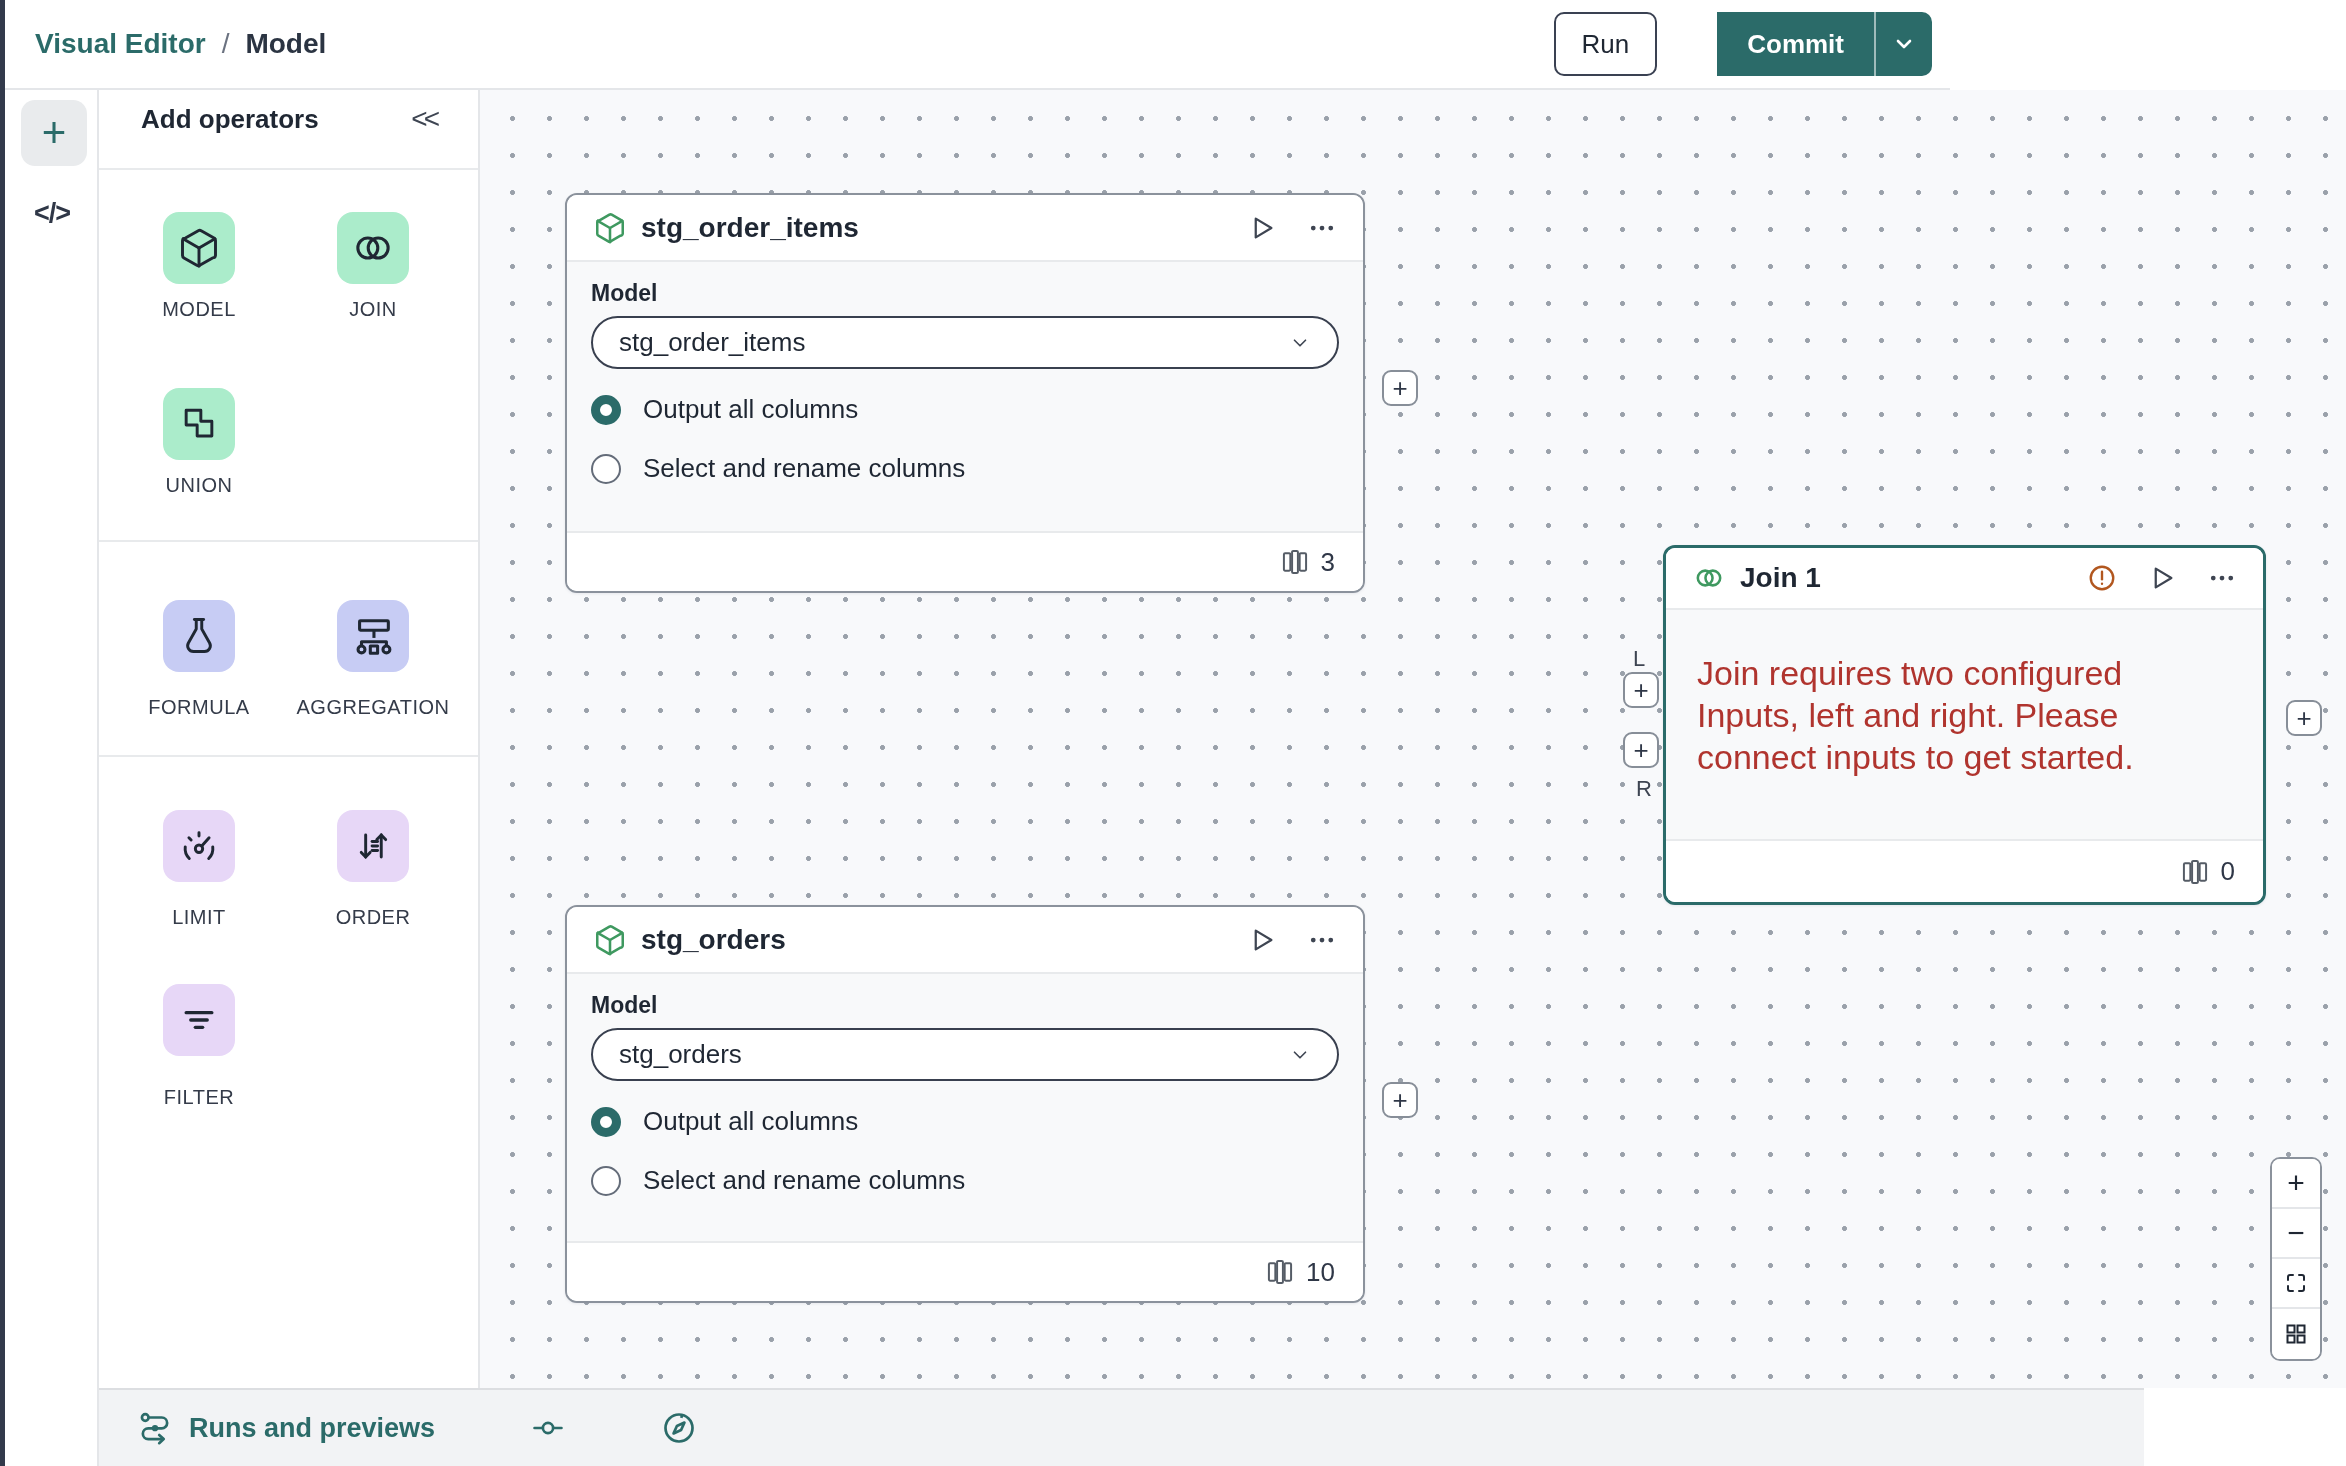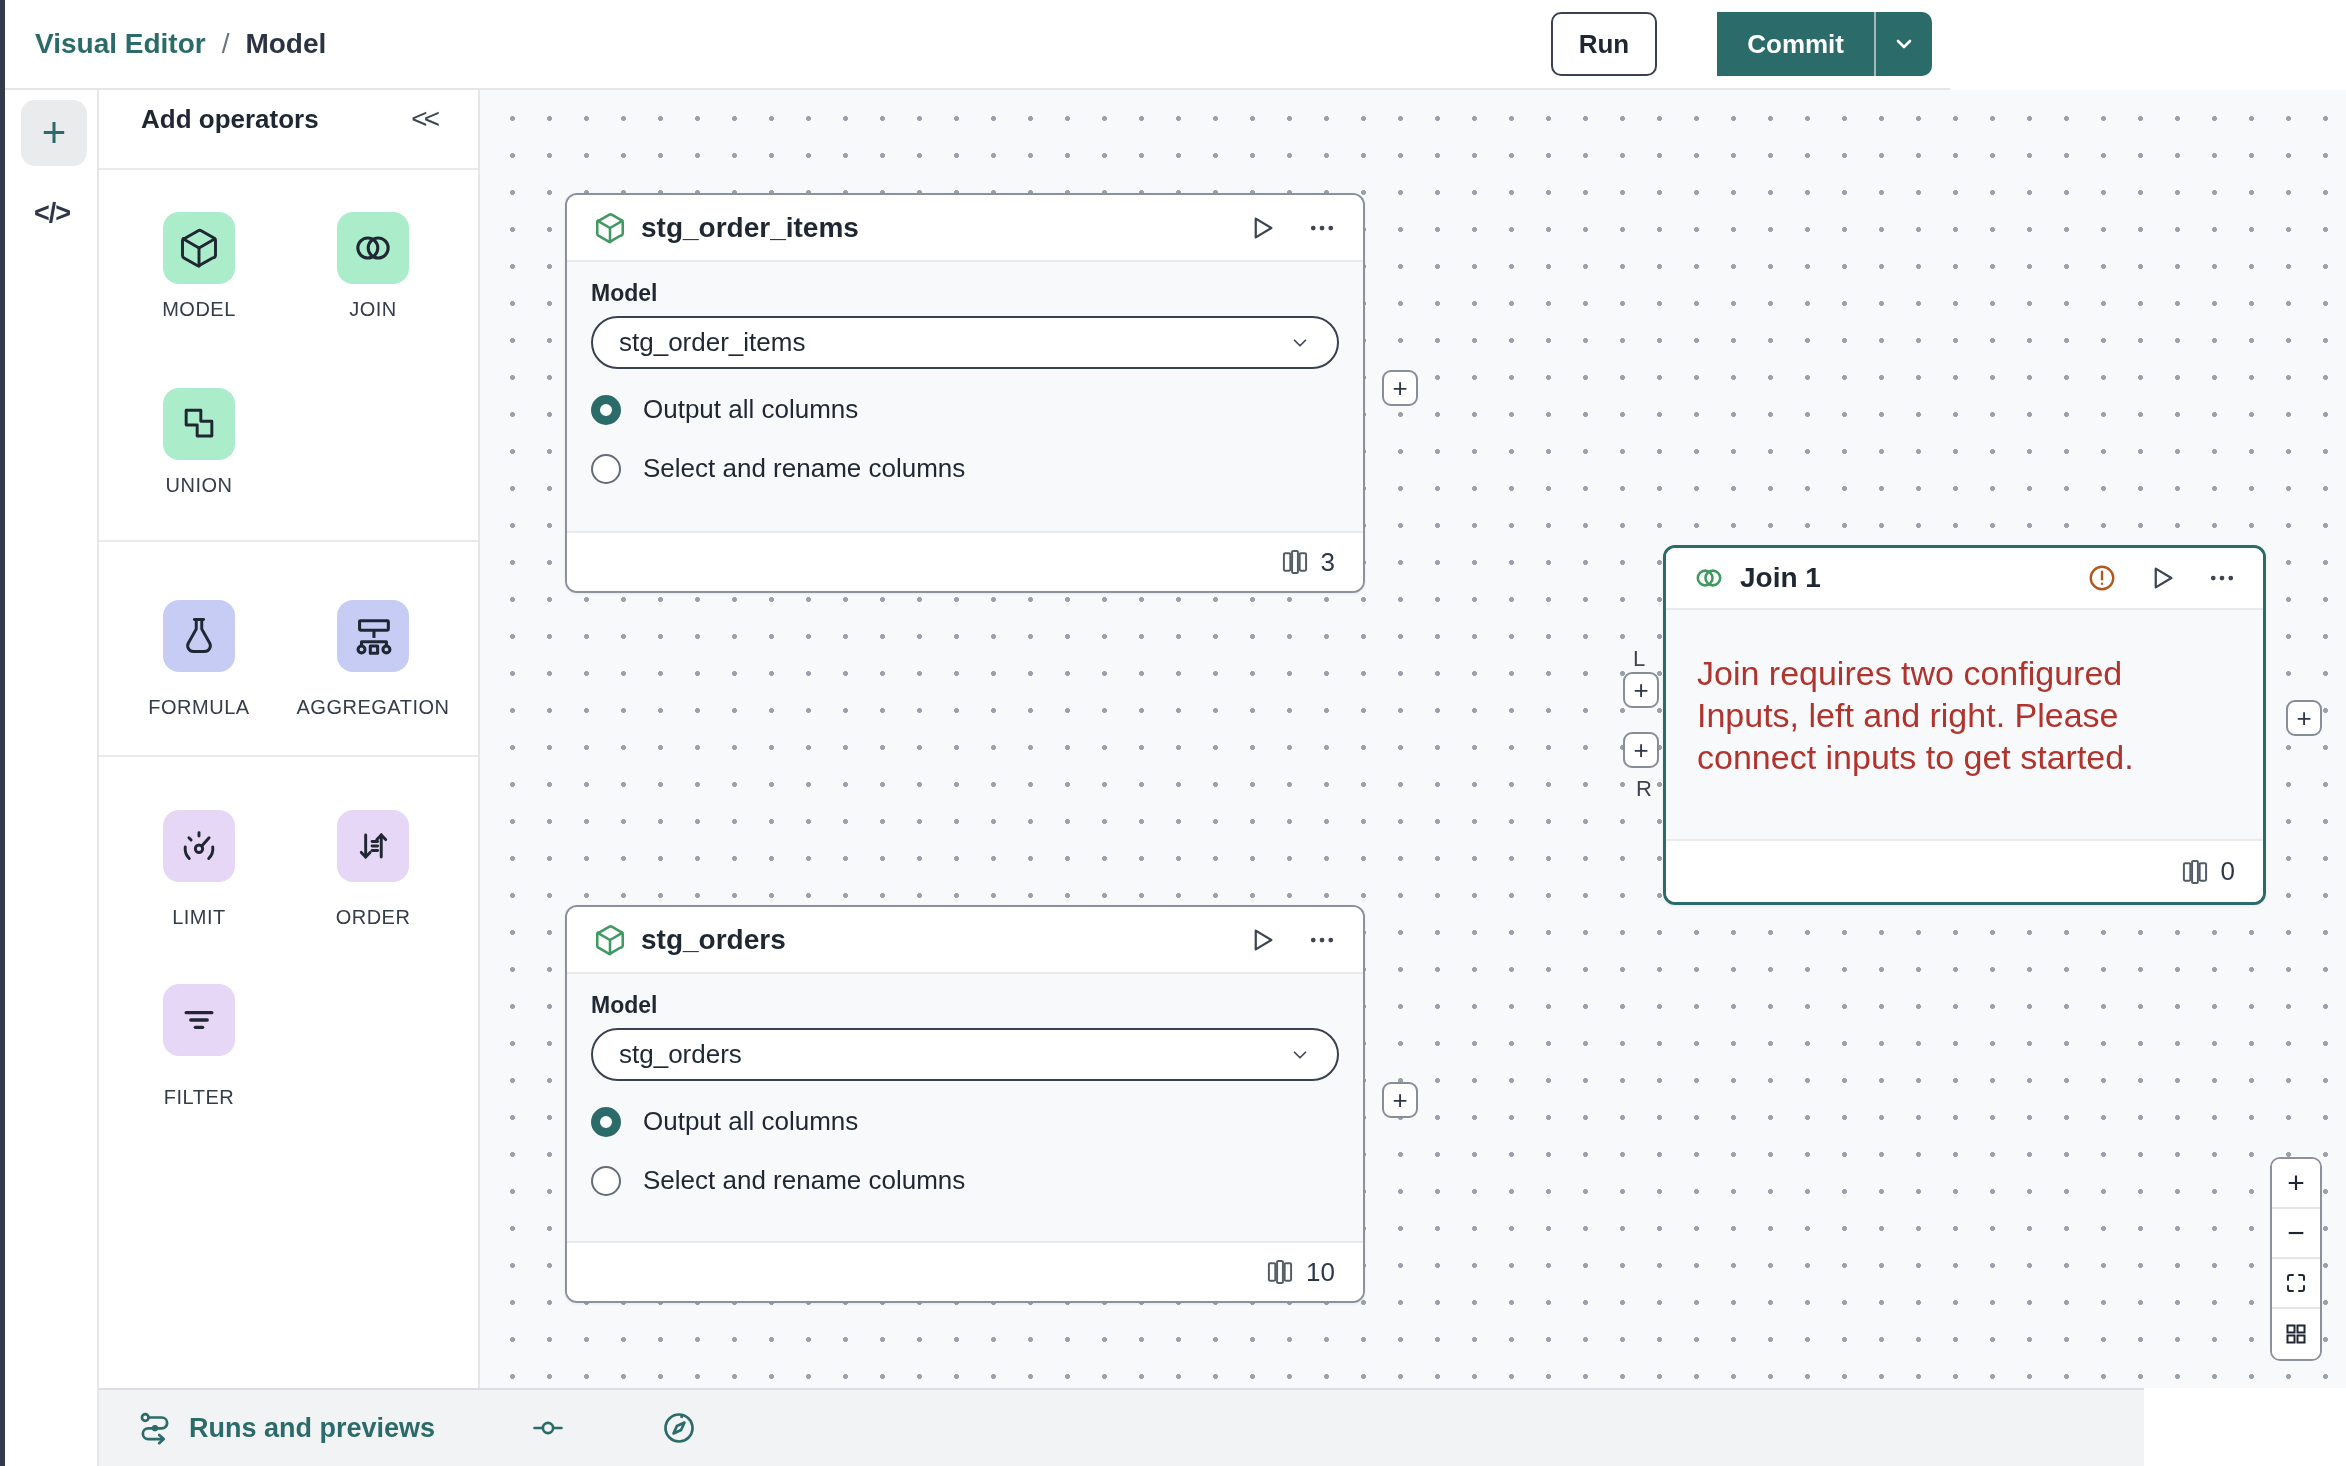--- a/index.html
+++ b/index.html
@@ -10,21 +10,21 @@
   
   .edge-strip { position:absolute; left:0; top:0; width:5px; height:1466px; background:#323a4b; z-index:30; }
   .topbar { position:absolute; left:5px; top:0; width:1945px; height:90px; background:#fff;
             border-bottom:2px solid #e4e6e9; display:flex; align-items:center; z-index:20; }
   .breadcrumb { display:flex; align-items:center; gap:16px; margin-left:30px; font-size:28px; font-weight:700; }
   .crumb-section { color:#2b6b69; }
   .crumb-sep { color:#6b7280; font-weight:400; }
   .crumb-page { color:#2b3442; }
   .topbar-actions { margin-left:auto; margin-right:18px; display:flex; align-items:center; gap:16px; }
   .btn-run { height:64px; padding:16px 26px; background:#fff; border:2px solid #3a4152; border-radius:10px;
-             font-size:26px; font-weight:700; color:#1f2733; display:flex; align-items:center; cursor:pointer;text-align:right; }
+             font-size:26px; font-weight:400; color:#1f2733; display:flex; align-items:center; cursor:pointer;text-align:right; }
   .btn-commit-group { display:flex; height:64px; border-radius:10px; overflow:hidden; }
   .btn-commit { background:#2b6b69; color:#fff; font-size:26px; font-weight:600; padding:0 30px;
                 display:flex; align-items:center; border:none; cursor:pointer;margin-left:44px; }
   .btn-commit-caret { background:#2b6b69; width:58px; display:flex; align-items:center; justify-content:center;
                       border-left:2px solid rgba(255,255,255,.55); cursor:pointer; }
 
   
   .left-rail { position:absolute; left:5px; top:90px; width:94px; height:1376px; background:#fff;
                border-right:2px solid #e4e6e9; z-index:10; }
   .rail-add { position:absolute; left:16px; top:10px; width:66px; height:66px; background:#e9ebed;

